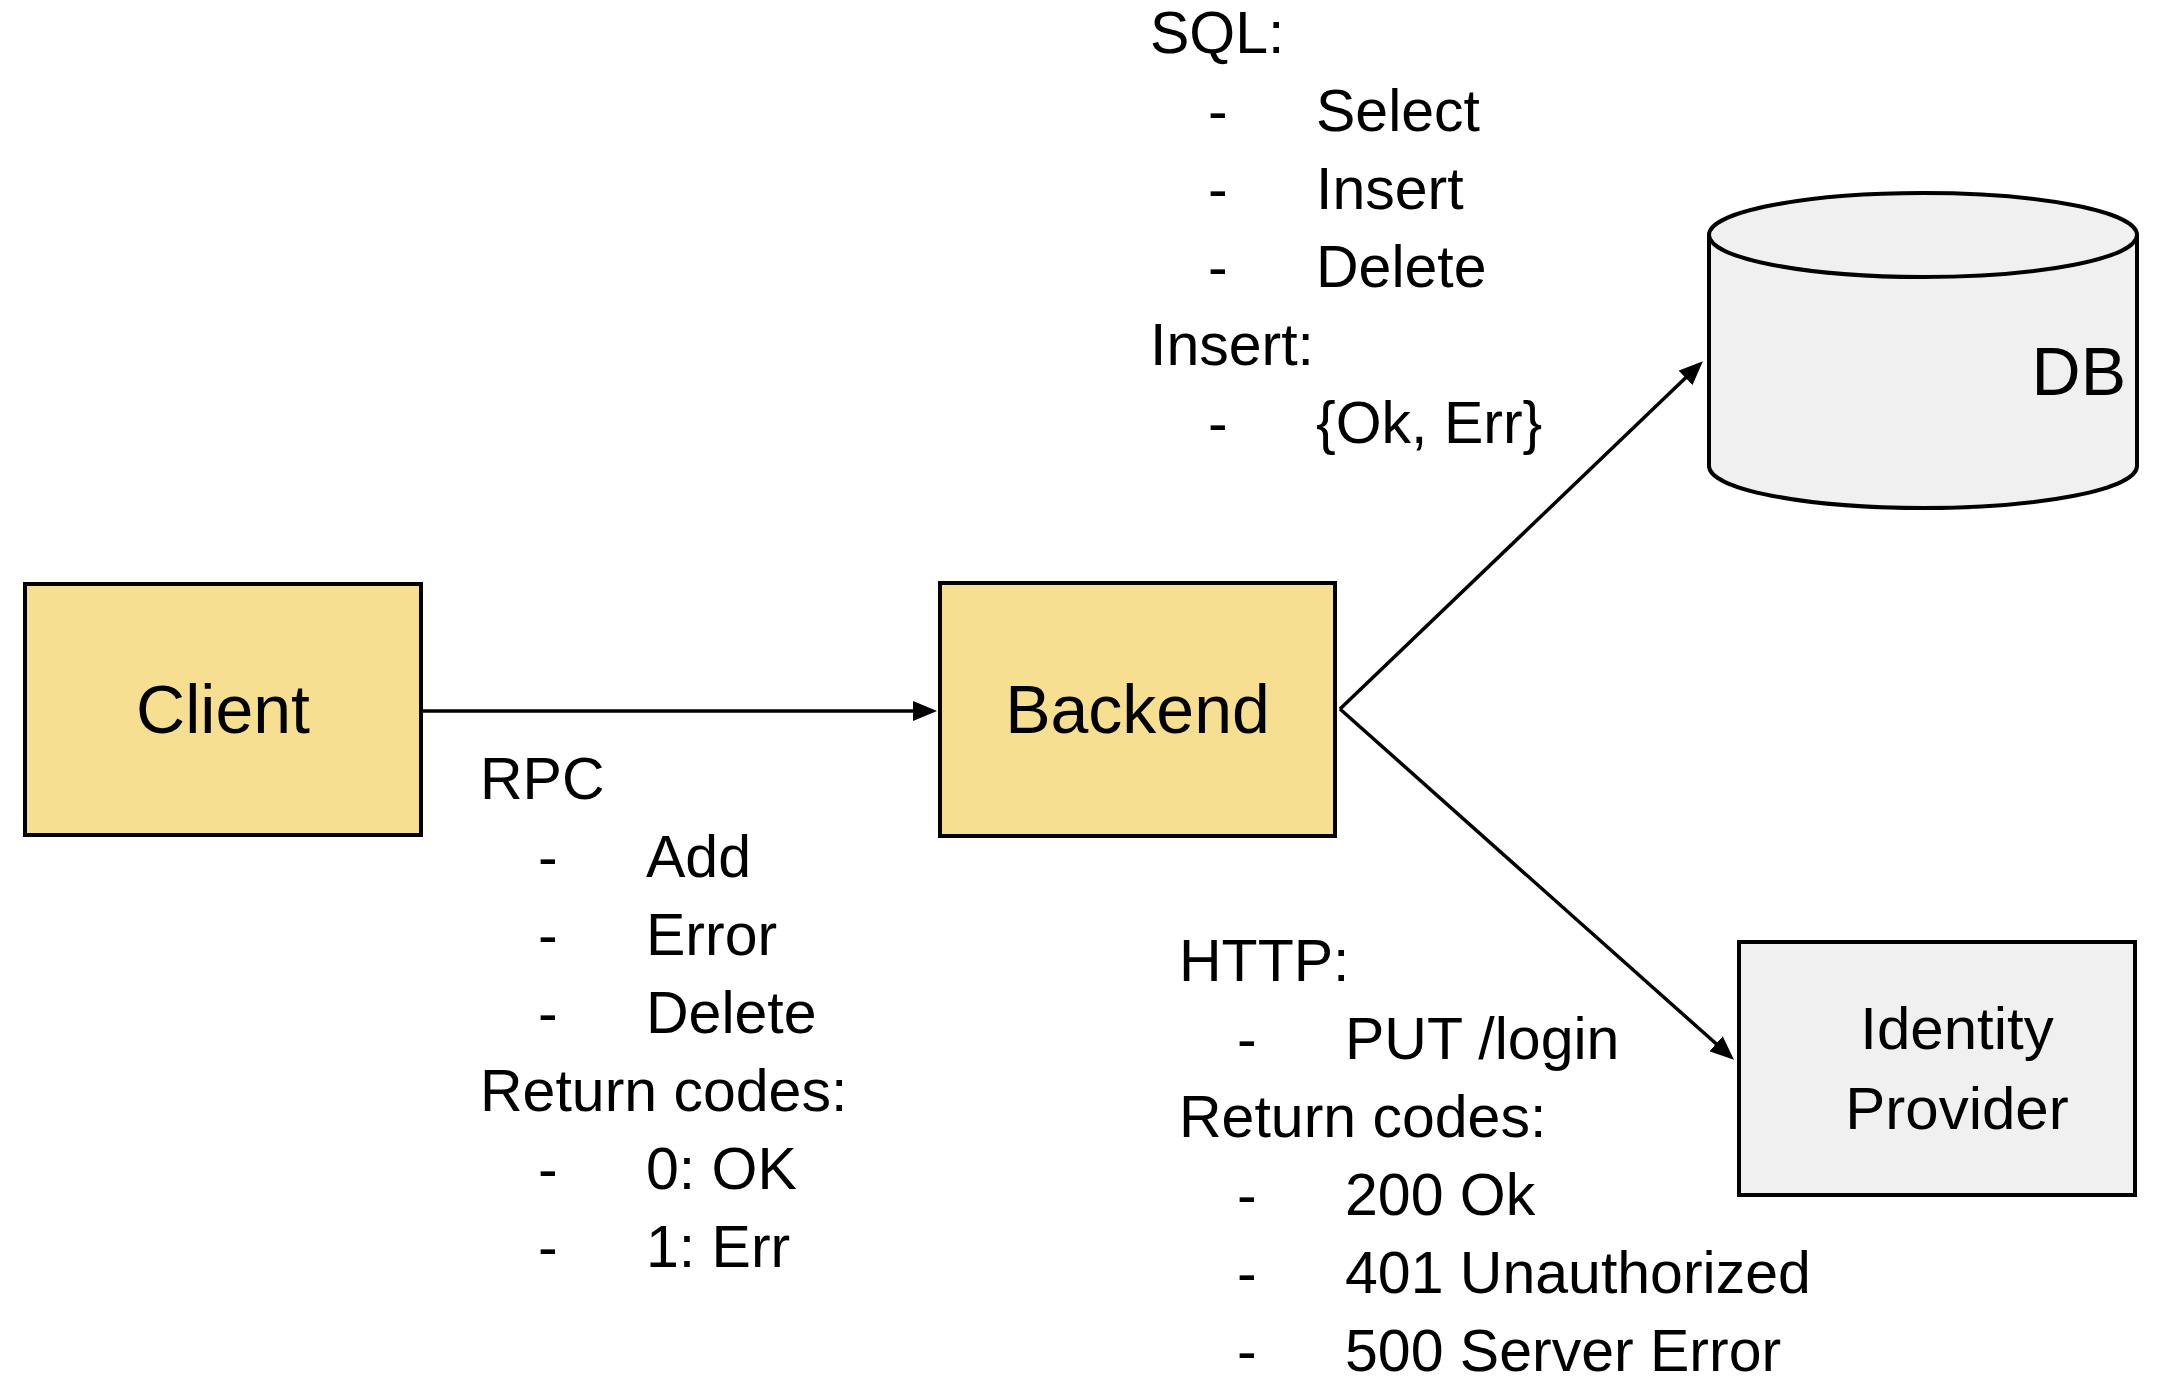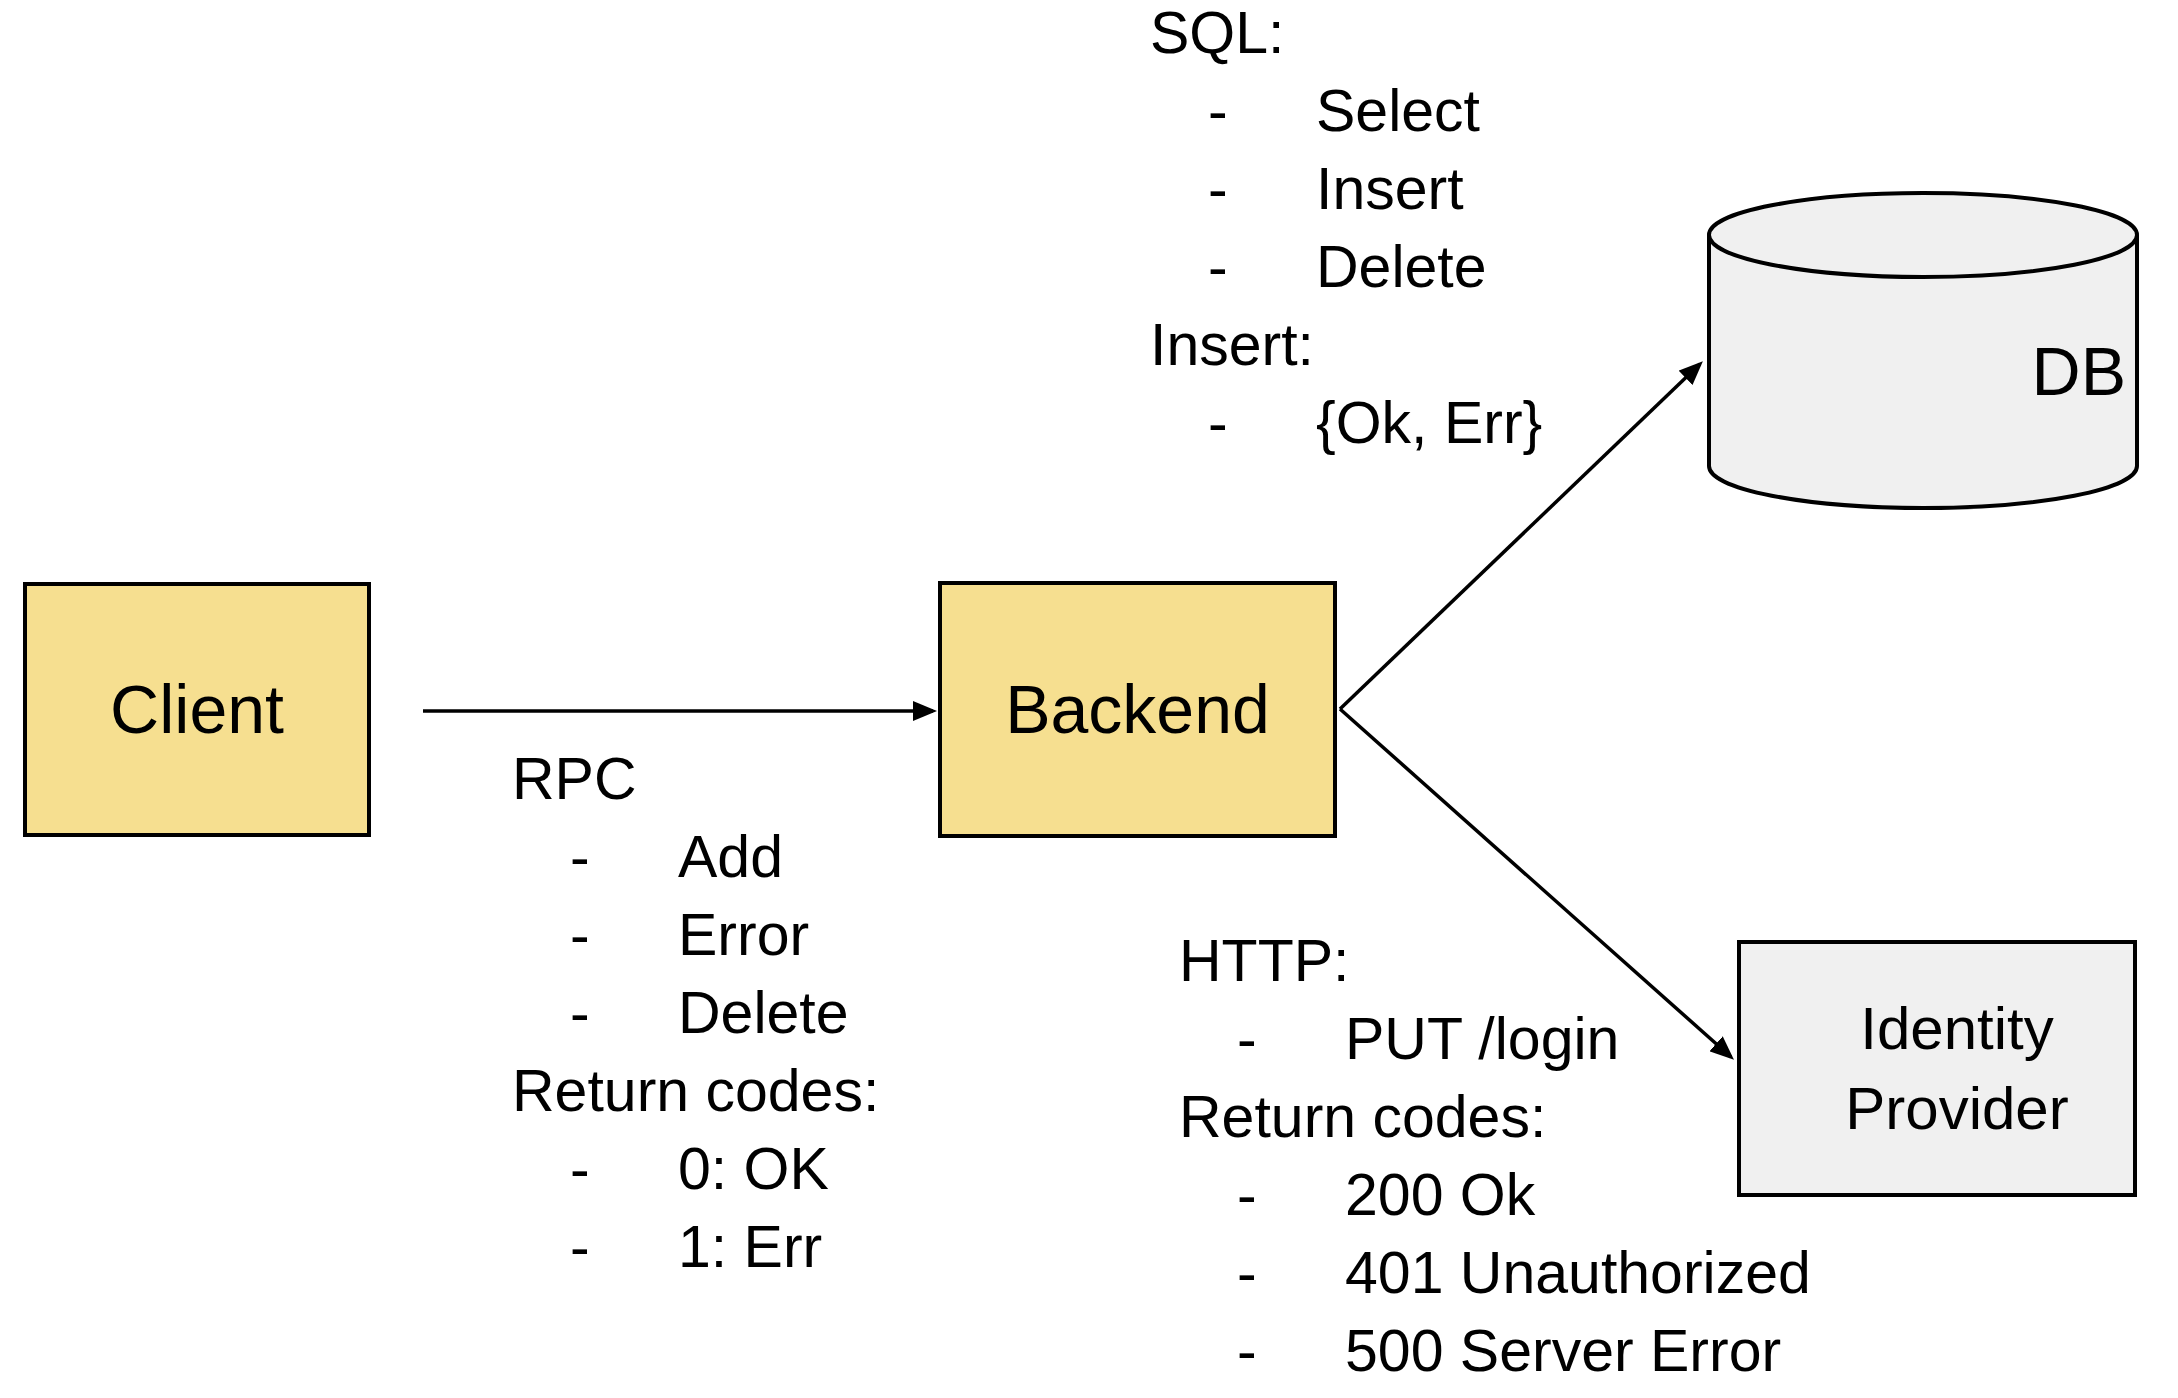--- a/index.html
+++ b/index.html
@@ -21,41 +21,41 @@
     position: absolute;
     box-sizing: border-box;
     border: 4px solid #000000;
     display: flex;
     align-items: center;
     justify-content: center;
     text-align: center;
   }
   .node.yellow { background: #f6df90; }
   .node.gray   { background: #f0f0f0; }
-  #node-client  { left: 23px;   top: 582px; width: 348px; height: 255px; }
+  #node-client  { left: 23px;   top: 582px; width: 400px; height: 255px; }
   #node-backend { left: 938px;  top: 581px; width: 399px; height: 257px; }
   #node-idp     { left: 1737px; top: 940px; width: 400px; height: 257px; }
   .node-label { font-size: 68px; line-height: 1.1; }
   #node-idp .node-label { font-size: 60px; line-height: 80px; padding-left: 40px; }
   .db-label-wrap {
     position: absolute;
     left: 1698px; top: 235px; width: 428px; height: 273px;
     display: flex; align-items: center; justify-content: flex-end;
     font-size: 68px;
   }
   .note {
     position: absolute;
     font-size: 59px;
     line-height: 78px;
     white-space: nowrap;
   }
   .note .bullet { padding-left: 58px; }
   .note .dash { display: inline-block; width: 108px; }
   #note-sql  { left: 1150px; top: -6px; }
-  #note-rpc  { left: 512px;  top: 740px; }
+  #note-rpc  { left: 480px;  top: 740px; }
   #note-http { left: 1179px; top: 922px; }
 </style>
 </head>
 <body>
 
 <div class="canvas">
 
   <svg class="edges-layer" viewBox="0 0 2178 1398" xmlns="http://www.w3.org/2000/svg">
     <defs>
       <marker id="arrowhead" viewBox="0 0 12 10" refX="10" refY="5" markerWidth="24" markerHeight="20" markerUnits="userSpaceOnUse" orient="auto">

